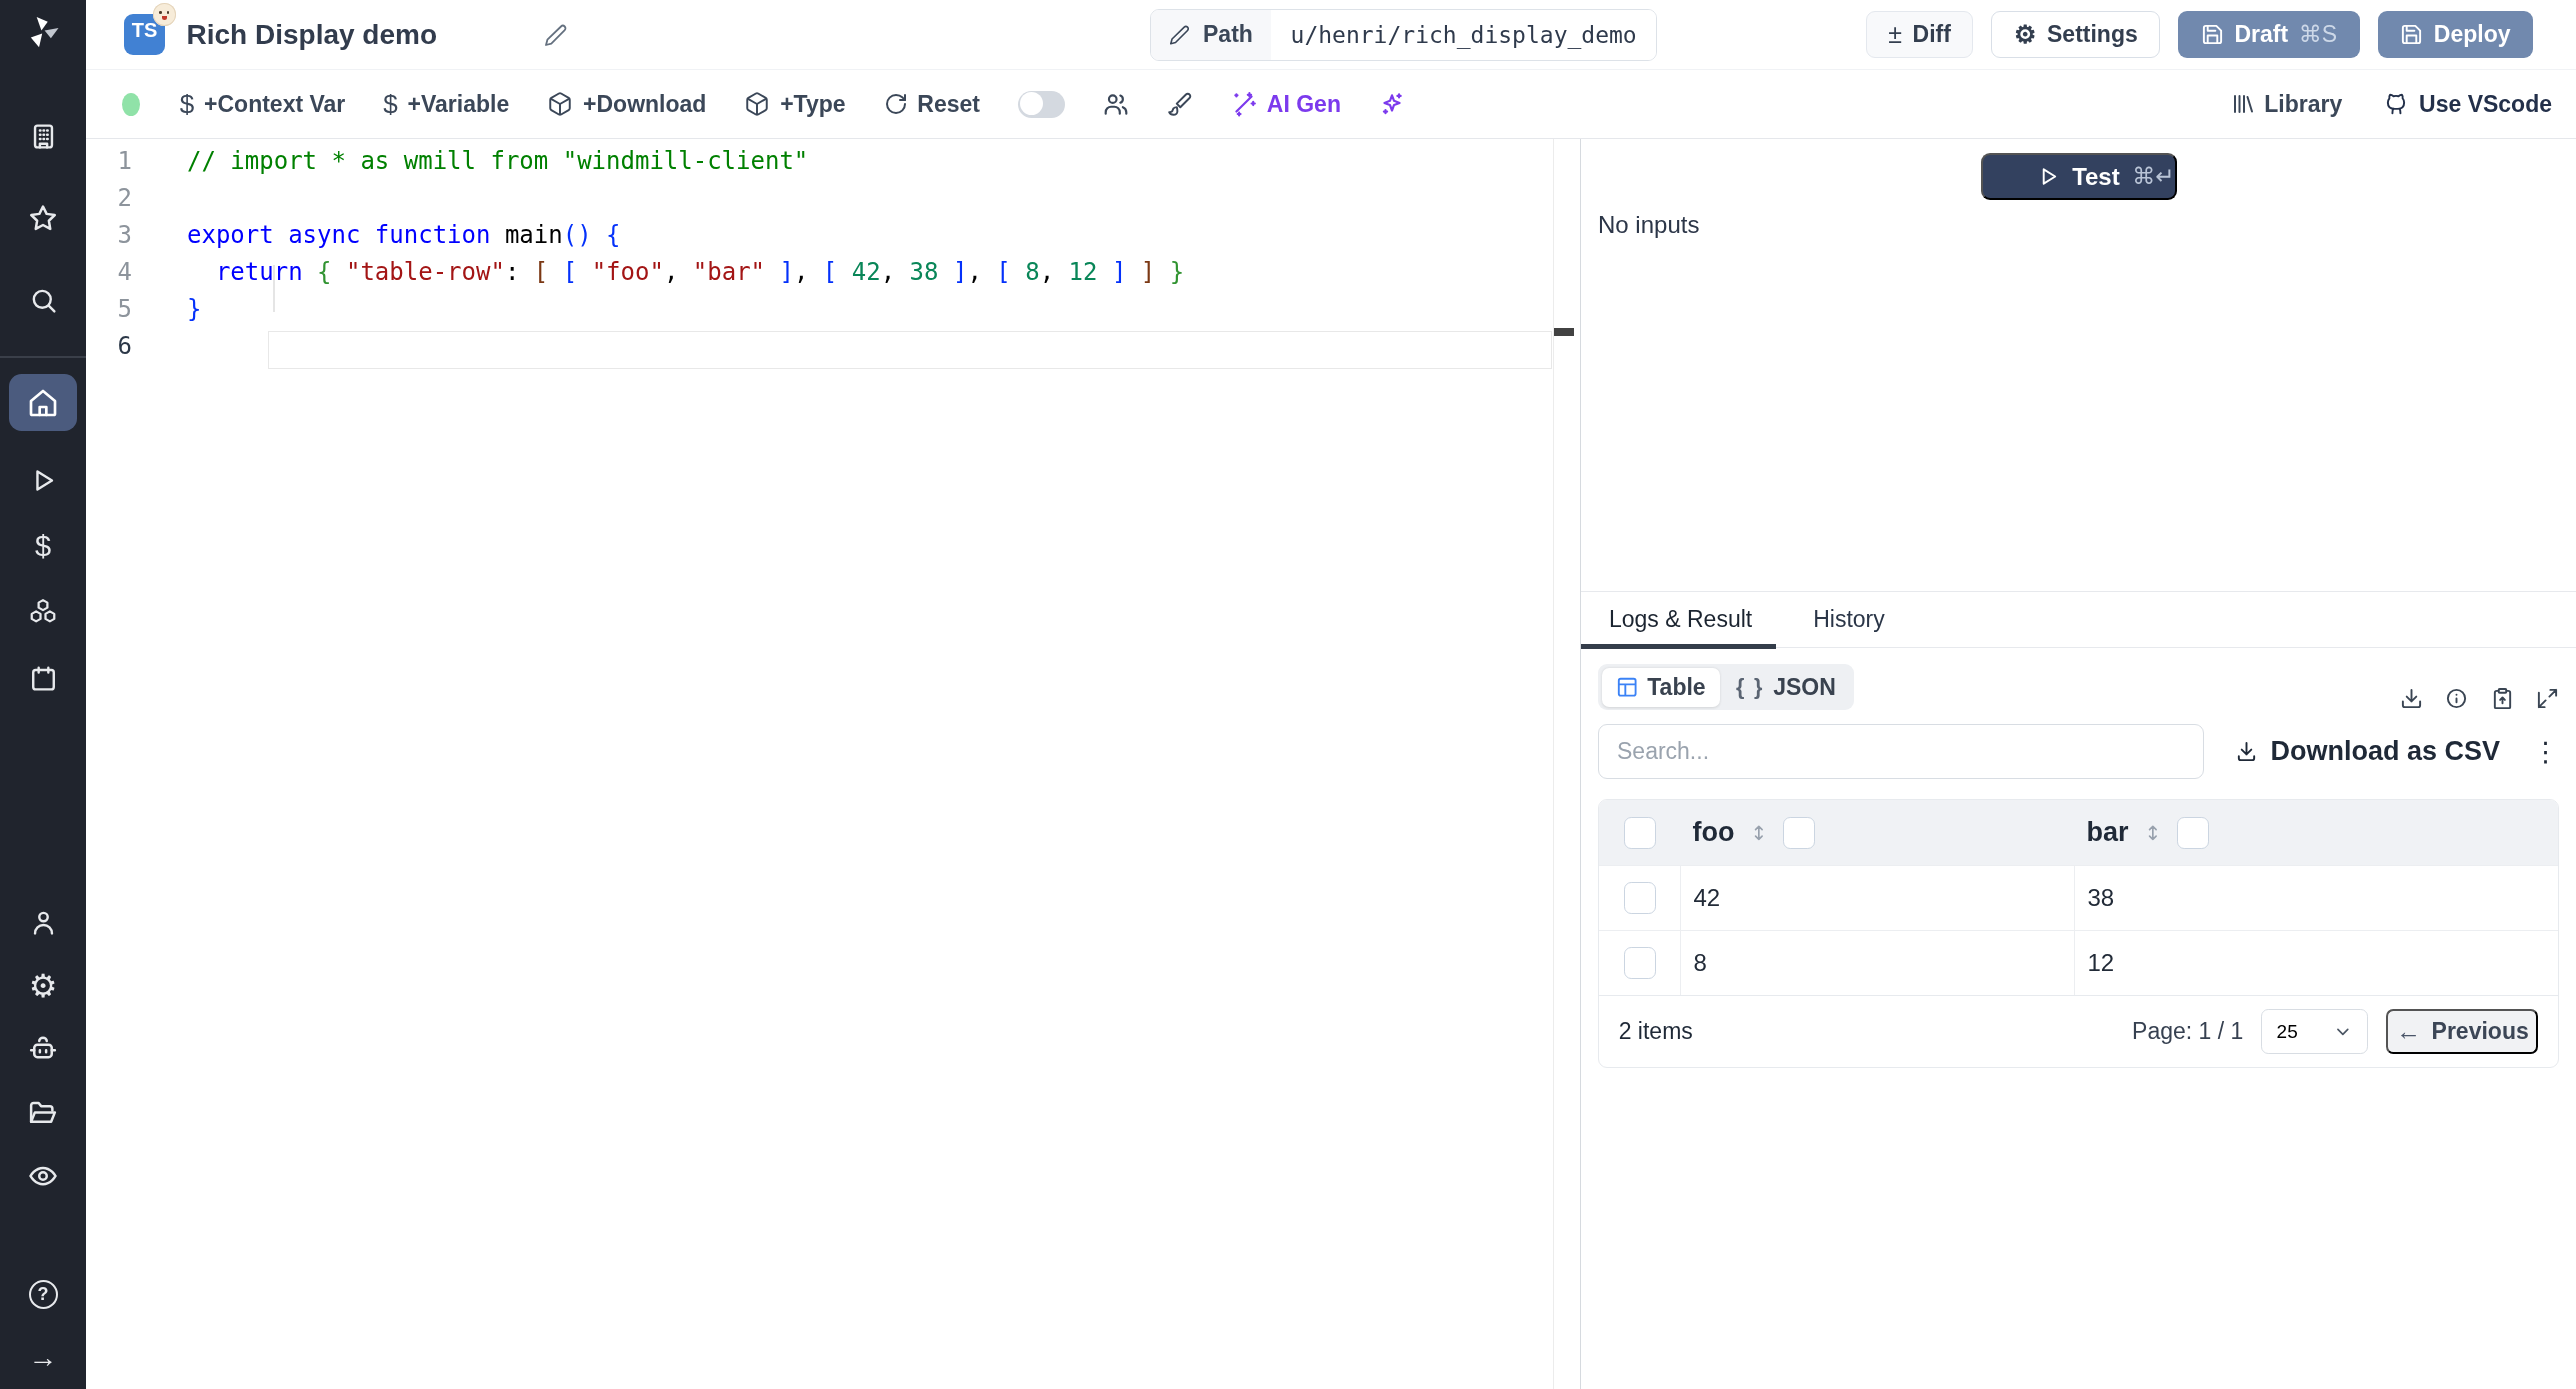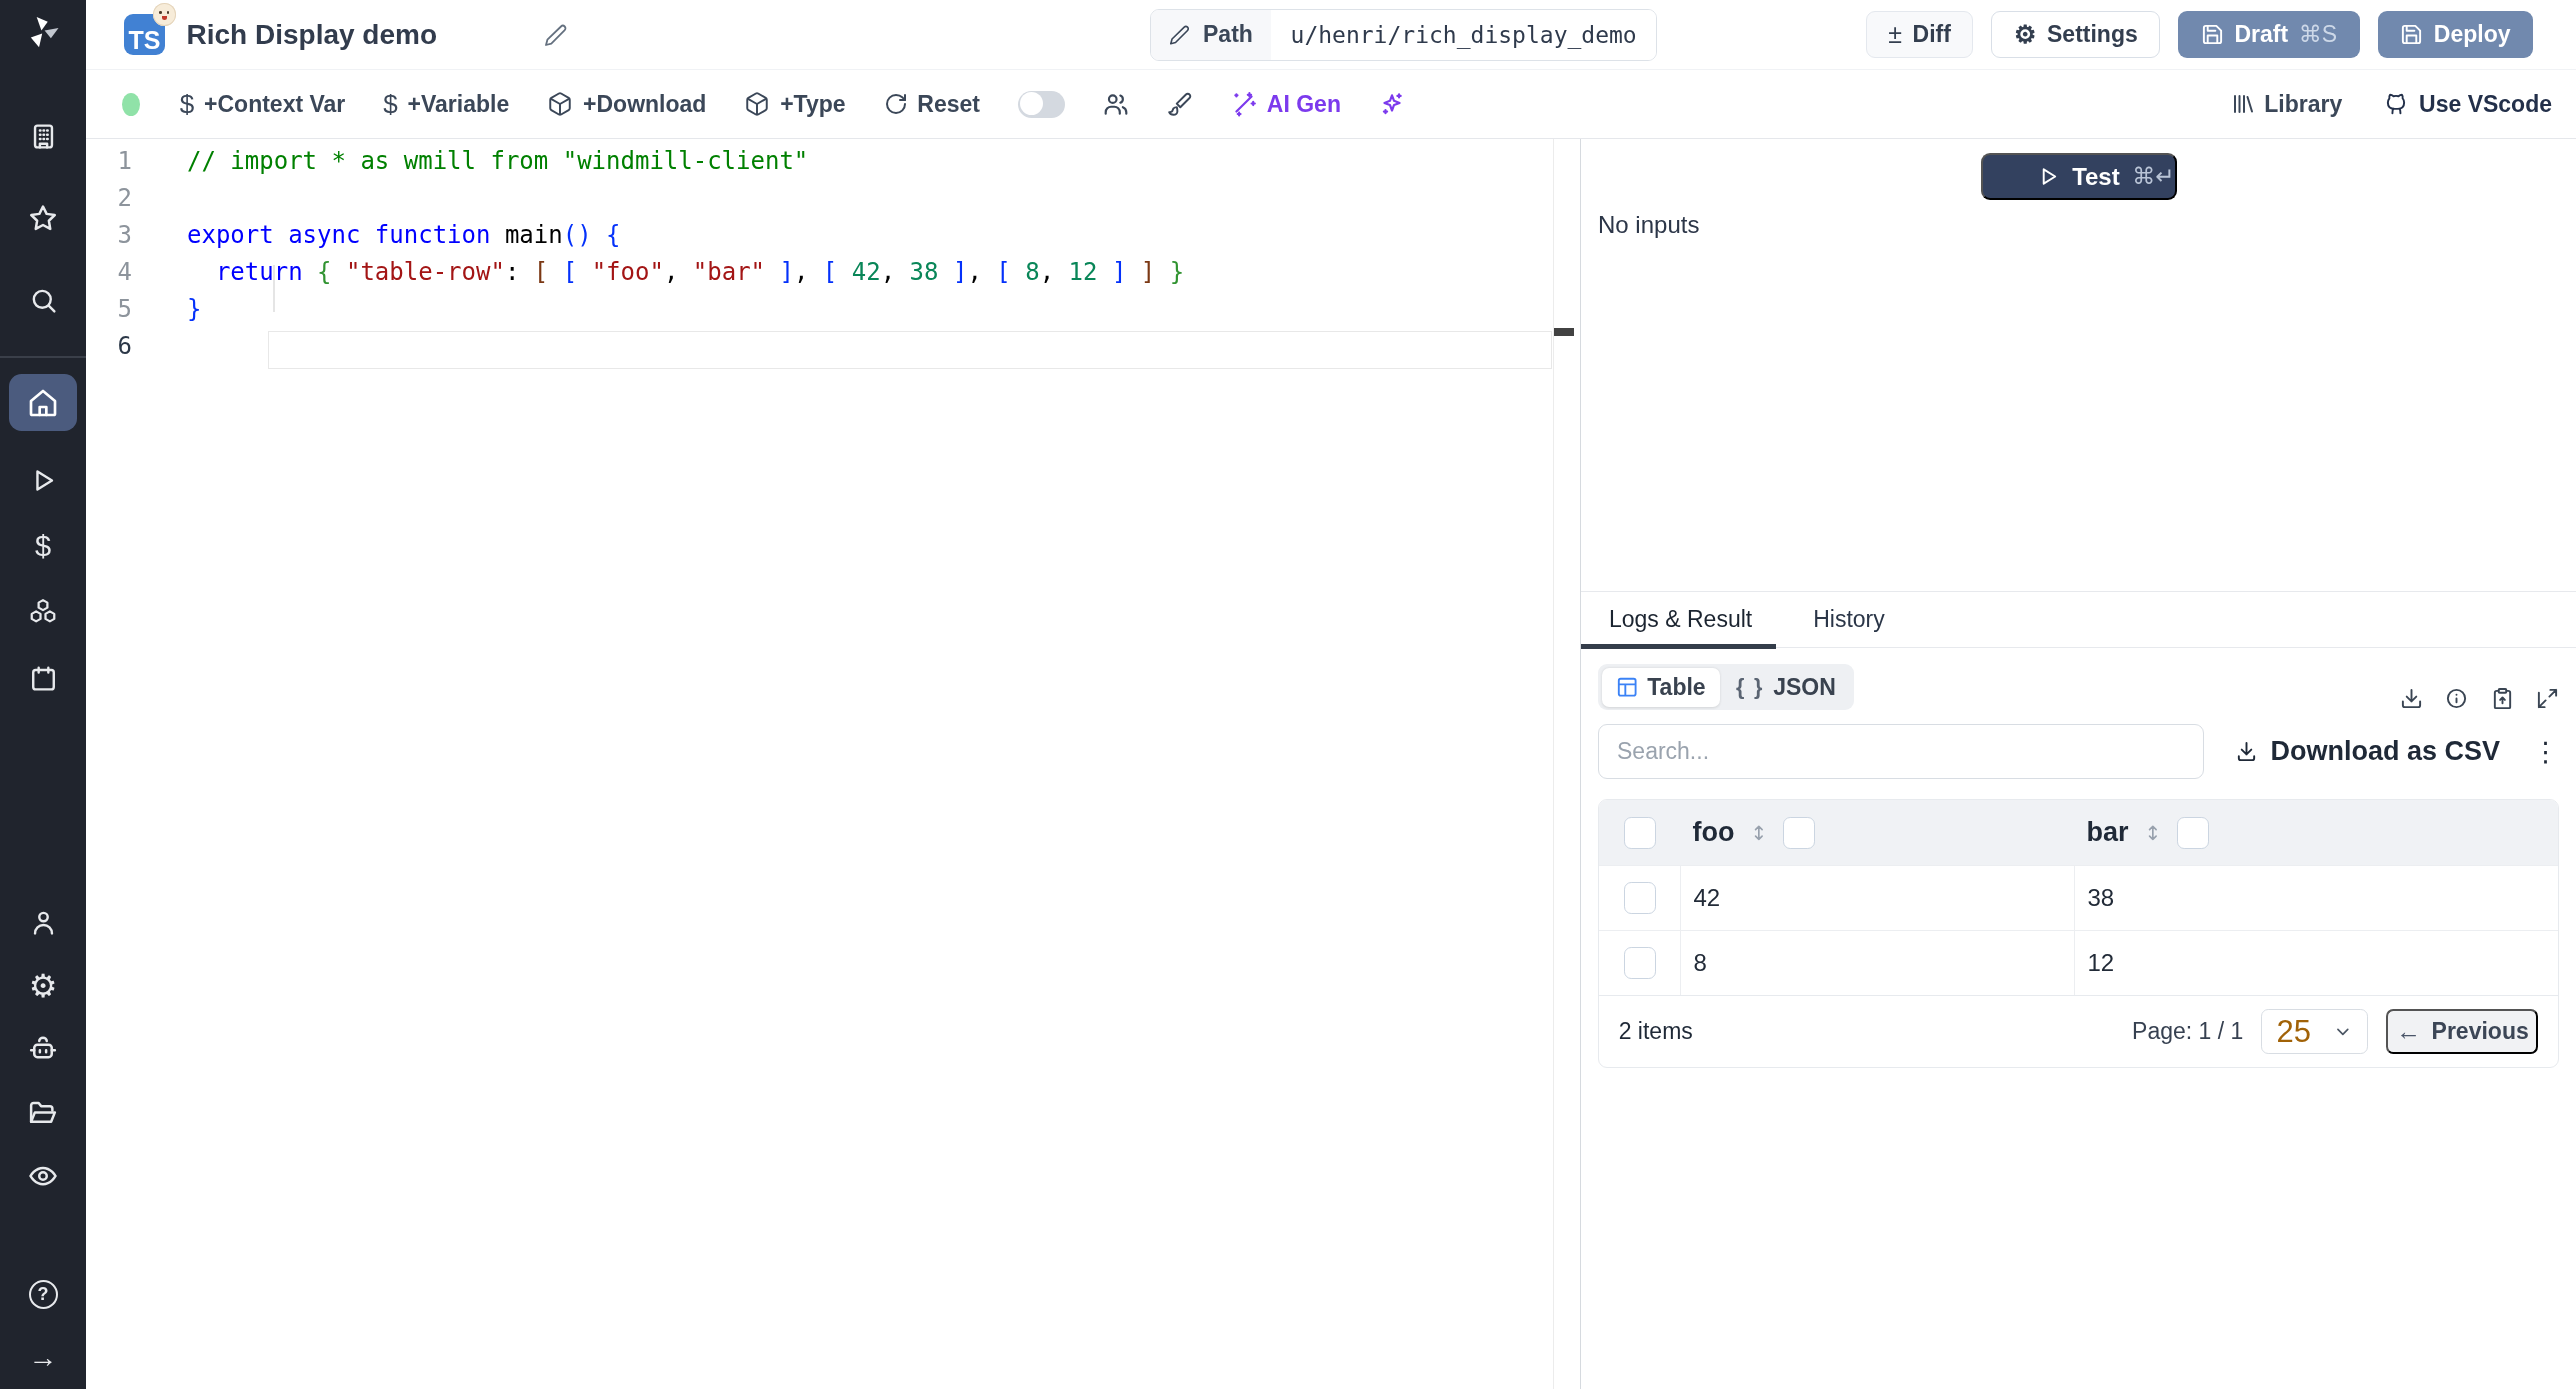--- a/index.html
+++ b/index.html
@@ -28,21 +28,21 @@
   .sb-item.active{background:var(--sbactive); border-radius:12.5px; height:57px;}
   .sb-glyph{font-size:29px; line-height:1; color:#e7e9ec;}
   .help-circle{width:29px; height:29px; border:2.2px solid #e7e9ec; border-radius:50%; display:flex; align-items:center; justify-content:center; font-size:18px; font-weight:bold;}
 
   
   .main{flex:1; display:flex; flex-direction:column; height:100%;}
 
   
   .topbar{position:relative; height:69px; display:flex; align-items:center; padding-left:38px; background:#fff;}
   .ts-badge{position:relative; width:41px; height:41px; background:var(--ts); border-radius:9px; display:flex; align-items:flex-end; justify-content:center; flex:0 0 41px;}
-  .ts-badge span{color:#fff; font-weight:bold; font-size:25px; padding-bottom:0;}
+  .ts-badge span{color:#fff; font-weight:bold; font-size:20px; padding-bottom:13px;}
   .emoji-badge{position:absolute; top:-10.7px; right:-10.7px; width:23px; height:23px; background:#f7ecd9; border-radius:50%; box-shadow:0 0 0 0.9px #e4d4bb inset;}
   .emoji-badge i{position:absolute; top:8px; width:2.7px; height:2.7px; background:#4a3a2a; border-radius:50%;}
   .emoji-badge i.l{left:6.3px;} .emoji-badge i.r{right:6.3px;}
   .emoji-badge b{position:absolute; left:9px; top:12.5px; width:5.4px; height:4.5px; background:#c0392b; border-radius:0 0 5.4px 5.4px;}
   .page-title{margin-left:21.5px; font-size:28px; font-weight:bold; color:#323c4d;}
   .title-pencil{margin-left:107px; color:#64707f;}
   .path-group{position:absolute; left:1064px; top:50%; transform:translateY(-50%); height:52px; display:flex; align-items:stretch; border:1.8px solid #dde2e8; border-radius:9px; overflow:hidden; background:#fff;}
   .path-left{display:flex; align-items:center; gap:12.5px; padding:0 18px; background:#f7f8fa; color:#3b4758; font-weight:bold; font-size:23px;}
   .path-value{display:flex; align-items:center; padding:0 19.7px; font-size:23px; color:#2f3a4c; background:#fff;}
   .topbar-actions{margin-left:auto; display:flex; align-items:center; gap:18px; padding-right:43px;}
@@ -115,21 +115,21 @@
   .col2{flex:1; display:flex; align-items:center; gap:14.3px; padding-left:12.5px;}
   .th-label{font-size:27px; font-weight:bold; color:#1f2937;}
   .cb{width:32px; height:32px; border:1.8px solid #cbd5e1; border-radius:7.2px; background:#fff; cursor:pointer; flex:0 0 32px;}
   .t-row{height:65px; display:flex; align-items:center; border-top:1.8px solid #eceef1;}
   .t-row .col1,.t-row .col2{border-left:1.8px solid #eceef1; height:100%;}
   .cell-text{font-size:24px; color:#222b38;}
   .t-footer{height:72px; border-top:1.8px solid #e7eaee; display:flex; align-items:center; padding:0 19.7px;}
   .items-count{font-size:23px; color:#1f2937;}
   .foot-right{margin-left:auto; display:flex; align-items:center; gap:18px;}
   .page-label{font-size:23px; color:#374151;}
-  .page-select{width:107px; height:45px; border:1.8px solid #d8dde3; border-radius:7.2px; display:flex; align-items:center; justify-content:space-between; padding:0 14.3px; font-size:31px; color:#a16207; cursor:pointer; background:#fff;}
+  .page-select{width:107px; height:45px; border:1.8px solid #d8dde3; border-radius:7.2px; display:flex; align-items:center; justify-content:space-between; padding:0 14.3px; font-size:19px; color:#000000; cursor:pointer; background:#fff;}
   .prev-btn{width:152px; height:45px; background:#f1f2f4; border-radius:7.2px; display:flex; align-items:center; justify-content:center; gap:10.7px; font-size:23px; font-weight:600; color:#3c4656; cursor:pointer;}
   .prev-arrow{font-size:25px; font-weight:normal; color:#4a5568;}
 </style>
 </head>
 <body>
 
 <aside class="sidebar">
   <div class="sb-logo">
     <svg width="38" height="38" viewBox="0 0 24 24">
       <path fill="#ffffff" d="M11 11 L8 2.5 L15 5.5 Z"></path>

